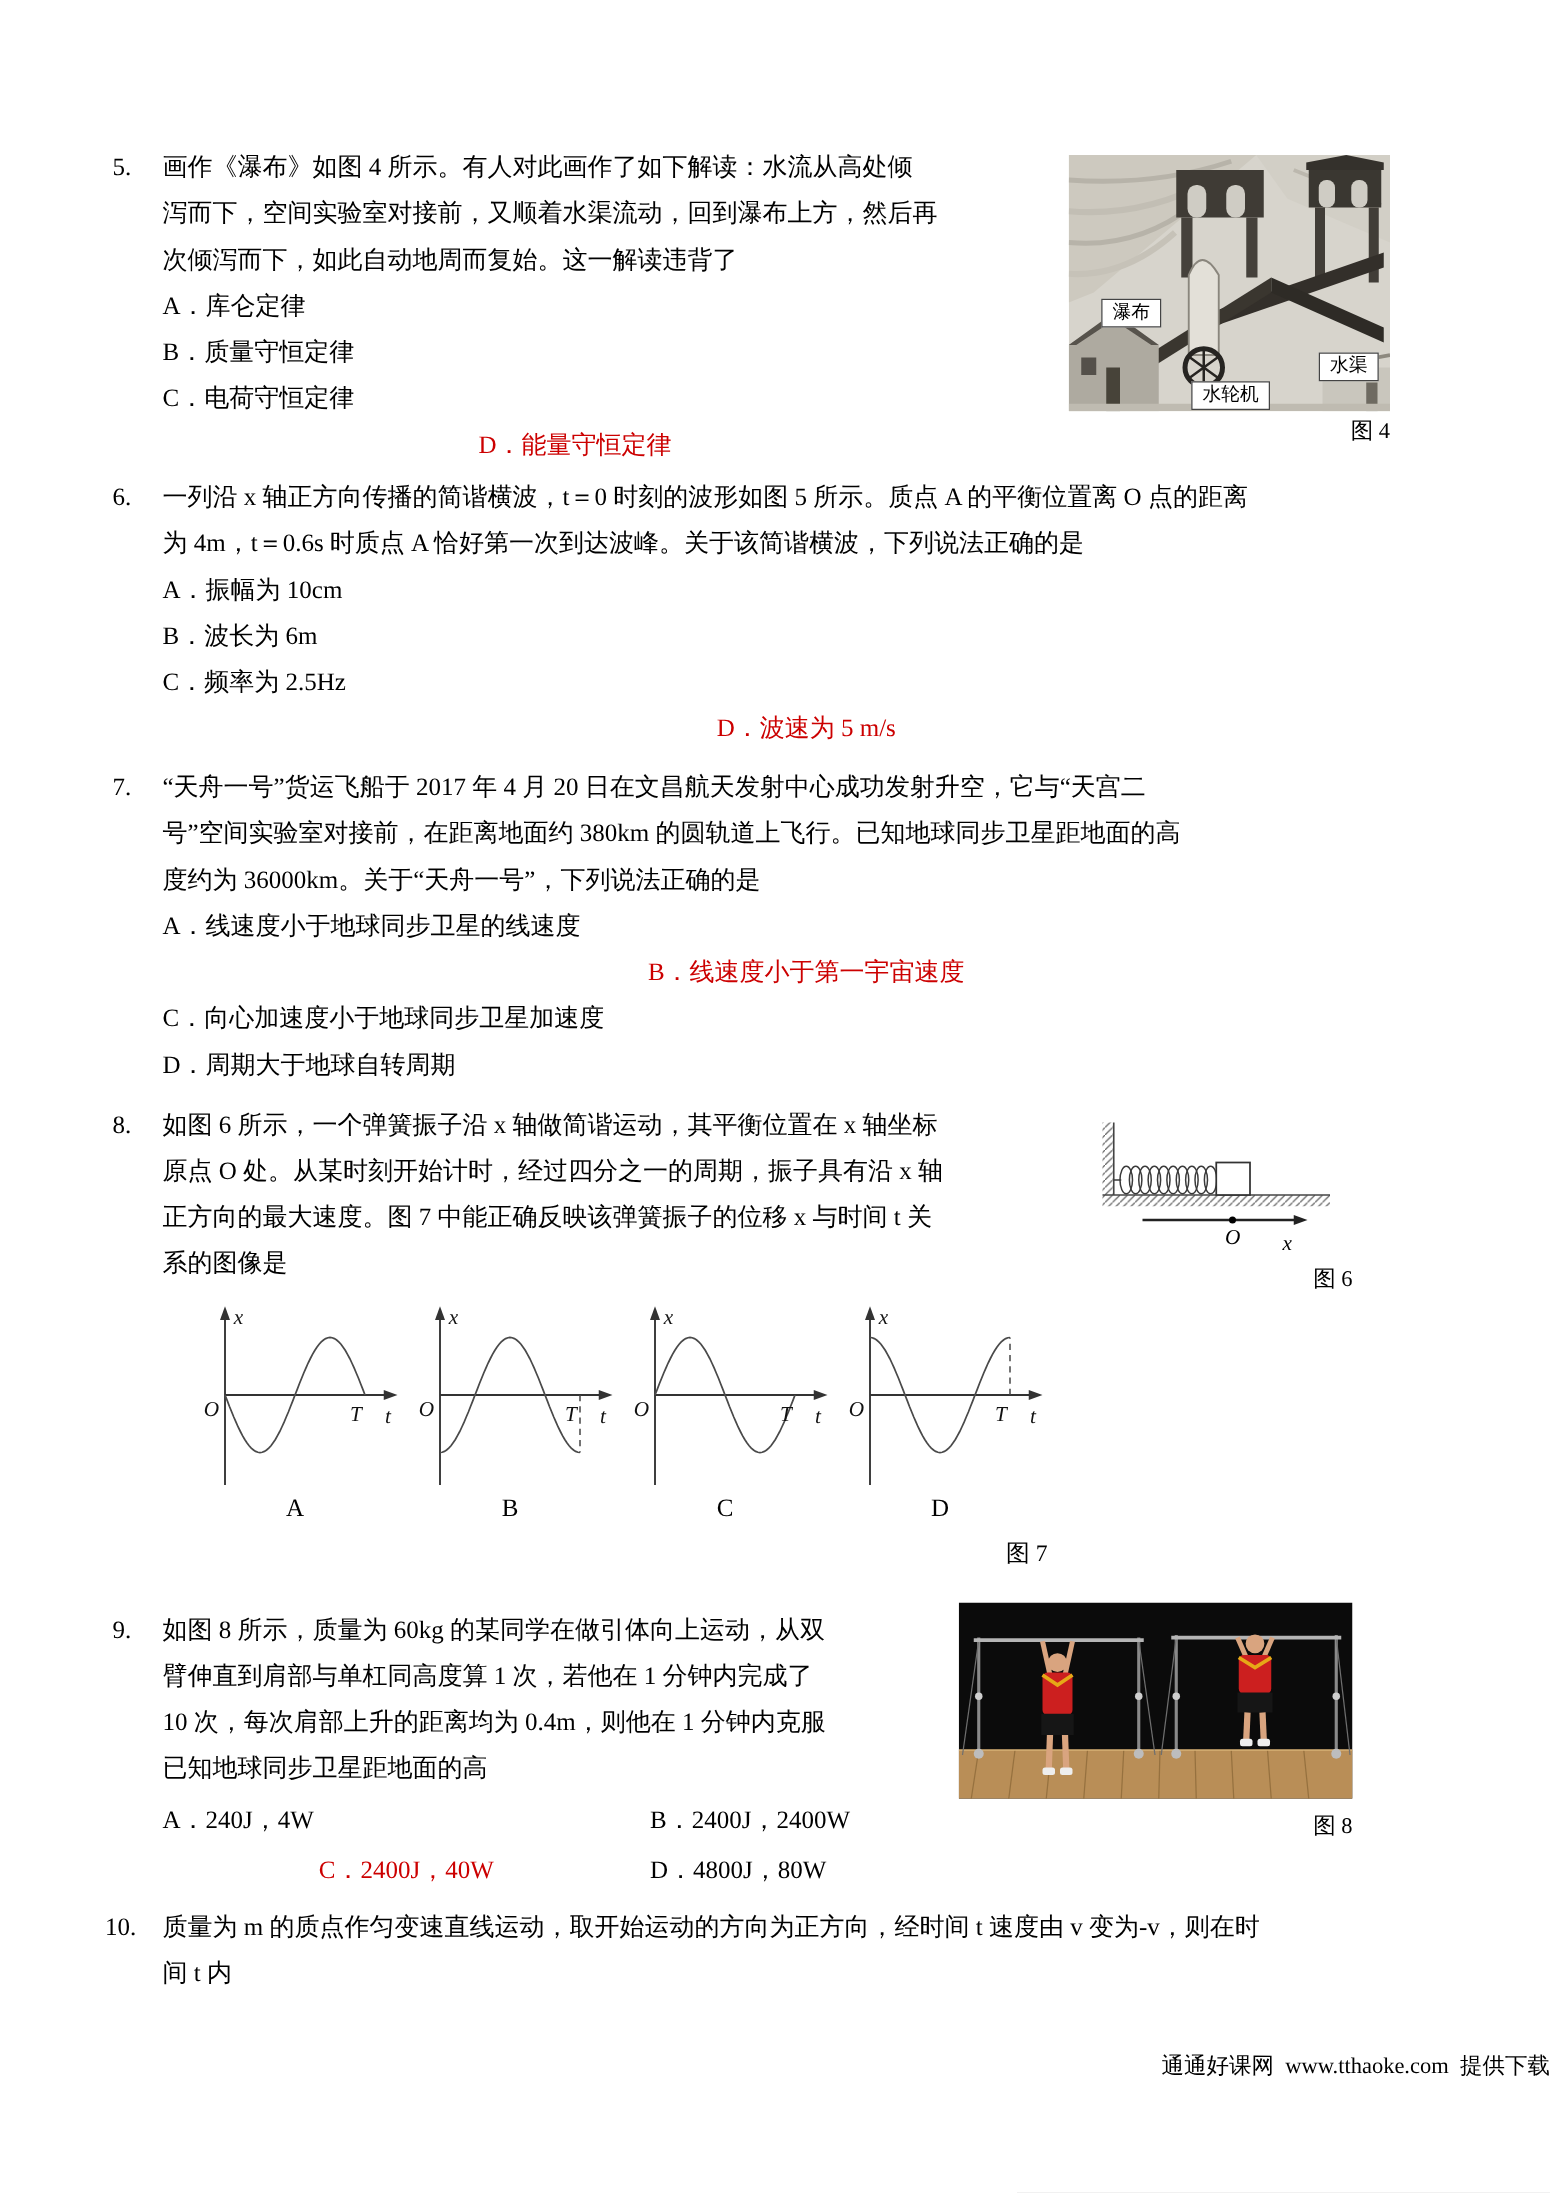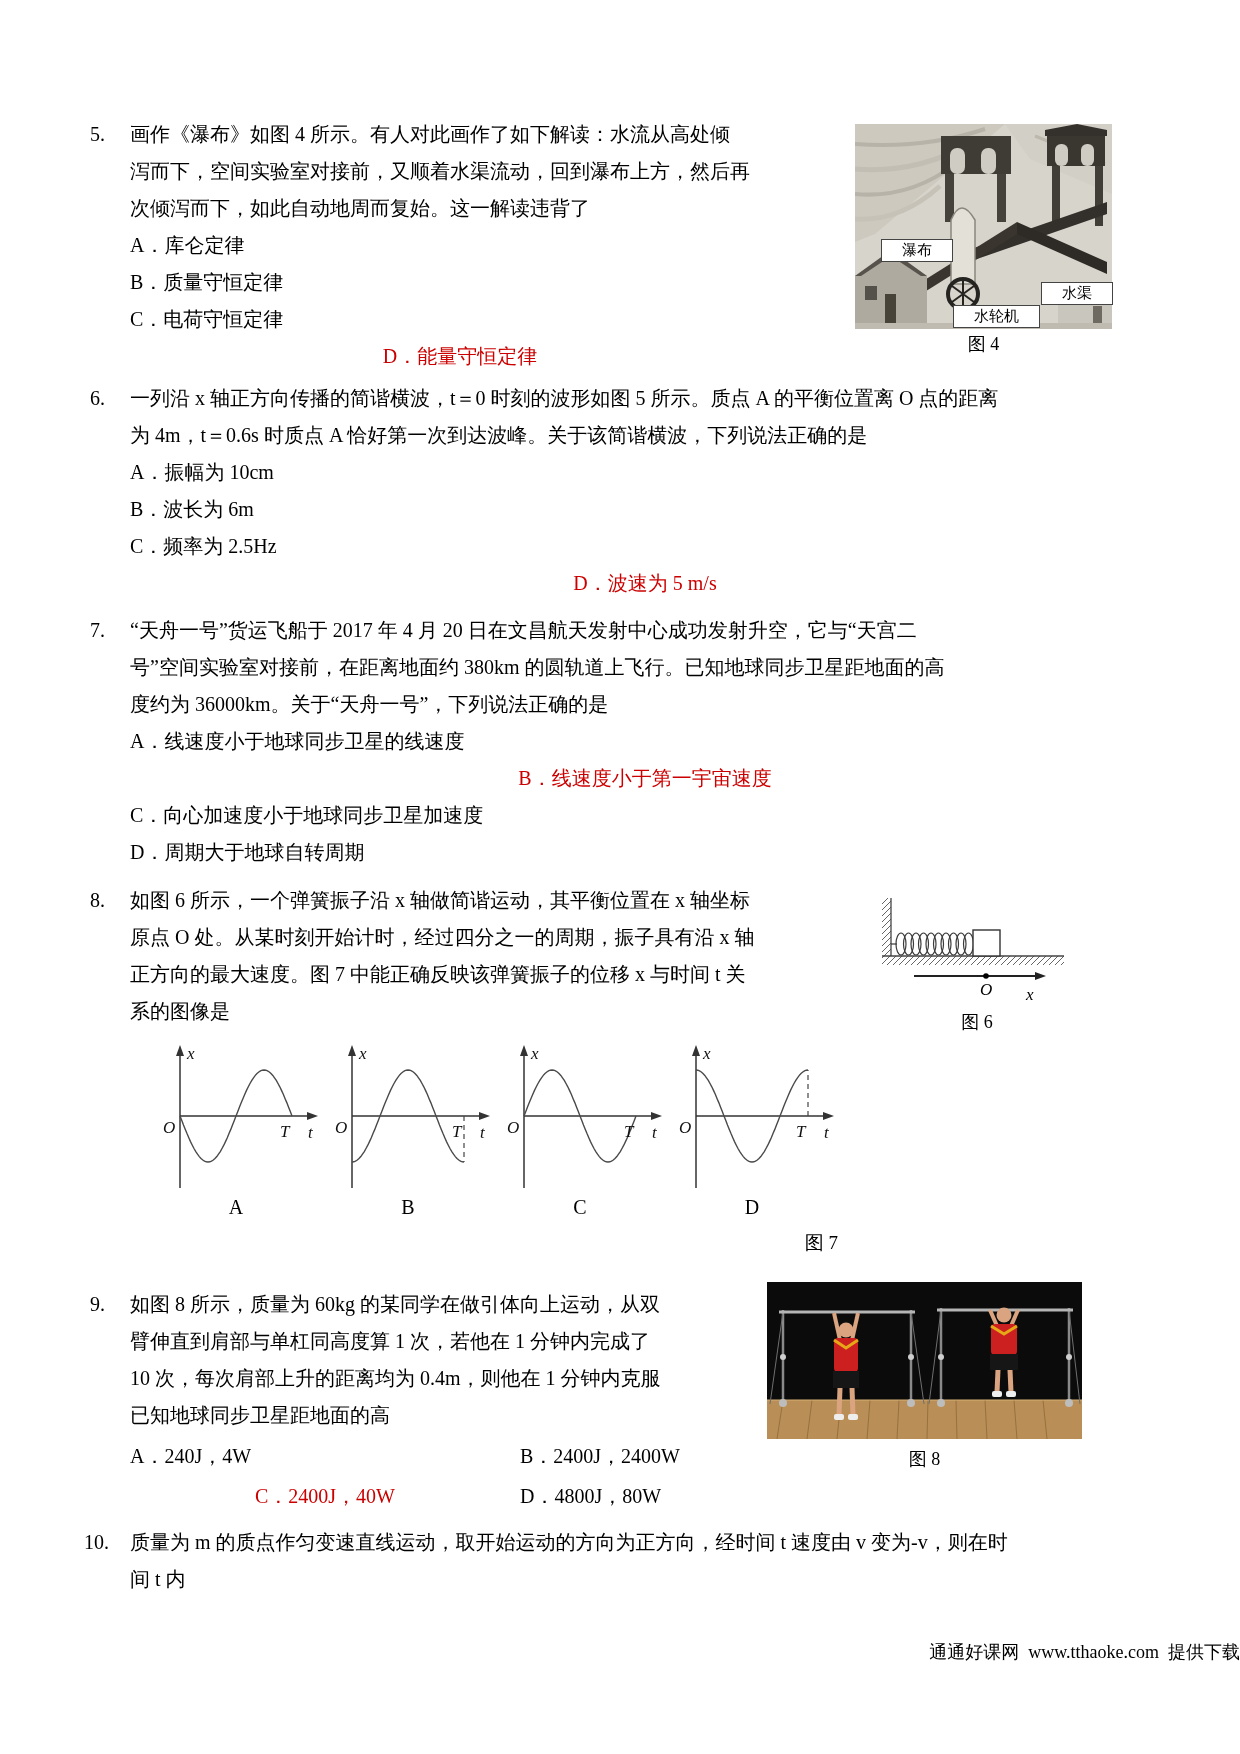--- a/index.html
+++ b/index.html
@@ -4,25 +4,25 @@
 <style>
   html,body{margin:0;padding:0;background:#e8e8e8;}
   .page{position:relative;width:1240px;height:1754px;margin:0 auto;background:#ffffff;
         font-family:"Liberation Serif","DejaVu Serif",serif;color:#000;font-size:20px;overflow:hidden;}
   .q{position:absolute;left:90px;}
   .q .num{position:absolute;left:0;top:0;width:40px;line-height:37px;}
   .q .body{margin-left:40px;}
   .ln,.opt{line-height:37px;white-space:pre;}
   .red{color:#cc0000;text-align:center;}
   .fig{position:absolute;}
-  .fig .caption{text-align:center;font-size:18px;margin-top:3px;white-space:pre;}
+  .fig .caption{text-align:right;font-size:18px;margin-top:3px;white-space:pre;}
   .fig4-wrap{position:relative;width:257px;height:205px;}
   .fig4-wrap svg{display:block;}
   .imglabel{position:absolute;background:#fff;border:1px solid #444;font-size:15px;
-            line-height:21px;text-align:center;padding:0 20px;white-space:pre;}
+            line-height:21px;text-align:center;padding:0 8px;white-space:pre;}
   .graphrow{position:absolute;left:150px;top:1042px;display:flex;gap:0;}
   .graphrow svg{display:block;}
   .letterrow{position:absolute;left:150px;top:1196px;display:flex;width:688px;}
   .letterrow span{width:172px;text-align:center;font-size:20px;}
   .fig7cap{position:absolute;left:150px;top:1230px;width:688px;text-align:right;font-size:19px;white-space:pre;}
   .q9opts{position:absolute;left:130px;top:1444px;display:grid;grid-template-columns:390px auto;grid-auto-rows:40px;width:640px;}
   .q9opts div{white-space:pre;line-height:24px;}
   .footer{position:absolute;left:0;top:1640px;width:100%;text-align:right;font-size:18px;white-space:pre;}
   svg text{font-family:"Liberation Serif","DejaVu Serif",serif;}
 </style>
@@ -82,21 +82,21 @@
         <polygon points="0,152 36,126 72,152 66,152 36,132 6,152" fill="#57534c"></polygon>
         <rect x="10" y="162" width="12" height="14" fill="#54504a"></rect>
         <rect x="30" y="170" width="11" height="35" fill="#474339"></rect>
 
         <rect x="203" y="170" width="54" height="35" fill="#c9c6bd"></rect>
         <path d="M203 170 L257 160" stroke="#8d897f" stroke-width="3" fill="none"></path>
         <rect x="238" y="182" width="9" height="23" fill="#6e6a61"></rect>
         <rect y="199" width="257" height="6" fill="#bfbbb1"></rect>
       </svg>
       <div class="imglabel" style="left:26px;top:115px">瀑布</div>
-      <div class="imglabel" style="left:186px;top:158px">水渠</div>
+      <div class="imglabel" style="left:200px;top:158px">水渠</div>
       <div class="imglabel" style="left:98px;top:181px">水轮机</div>
     </div>
     <div class="caption">图 4</div>
   </div>
 
   <section class="q" style="top:380px;width:1070px">
     <span class="num">6.</span>
     <div class="body" style="width:1030px">
       <div class="ln">一列沿 x 轴正方向传播的简谐横波，t＝0 时刻的波形如图 5 所示。质点 A 的平衡位置离 O 点的距离</div>
       <div class="ln">为 4m，t＝0.6s 时质点 A 恰好第一次到达波峰。关于该简谐横波，下列说法正确的是</div>

